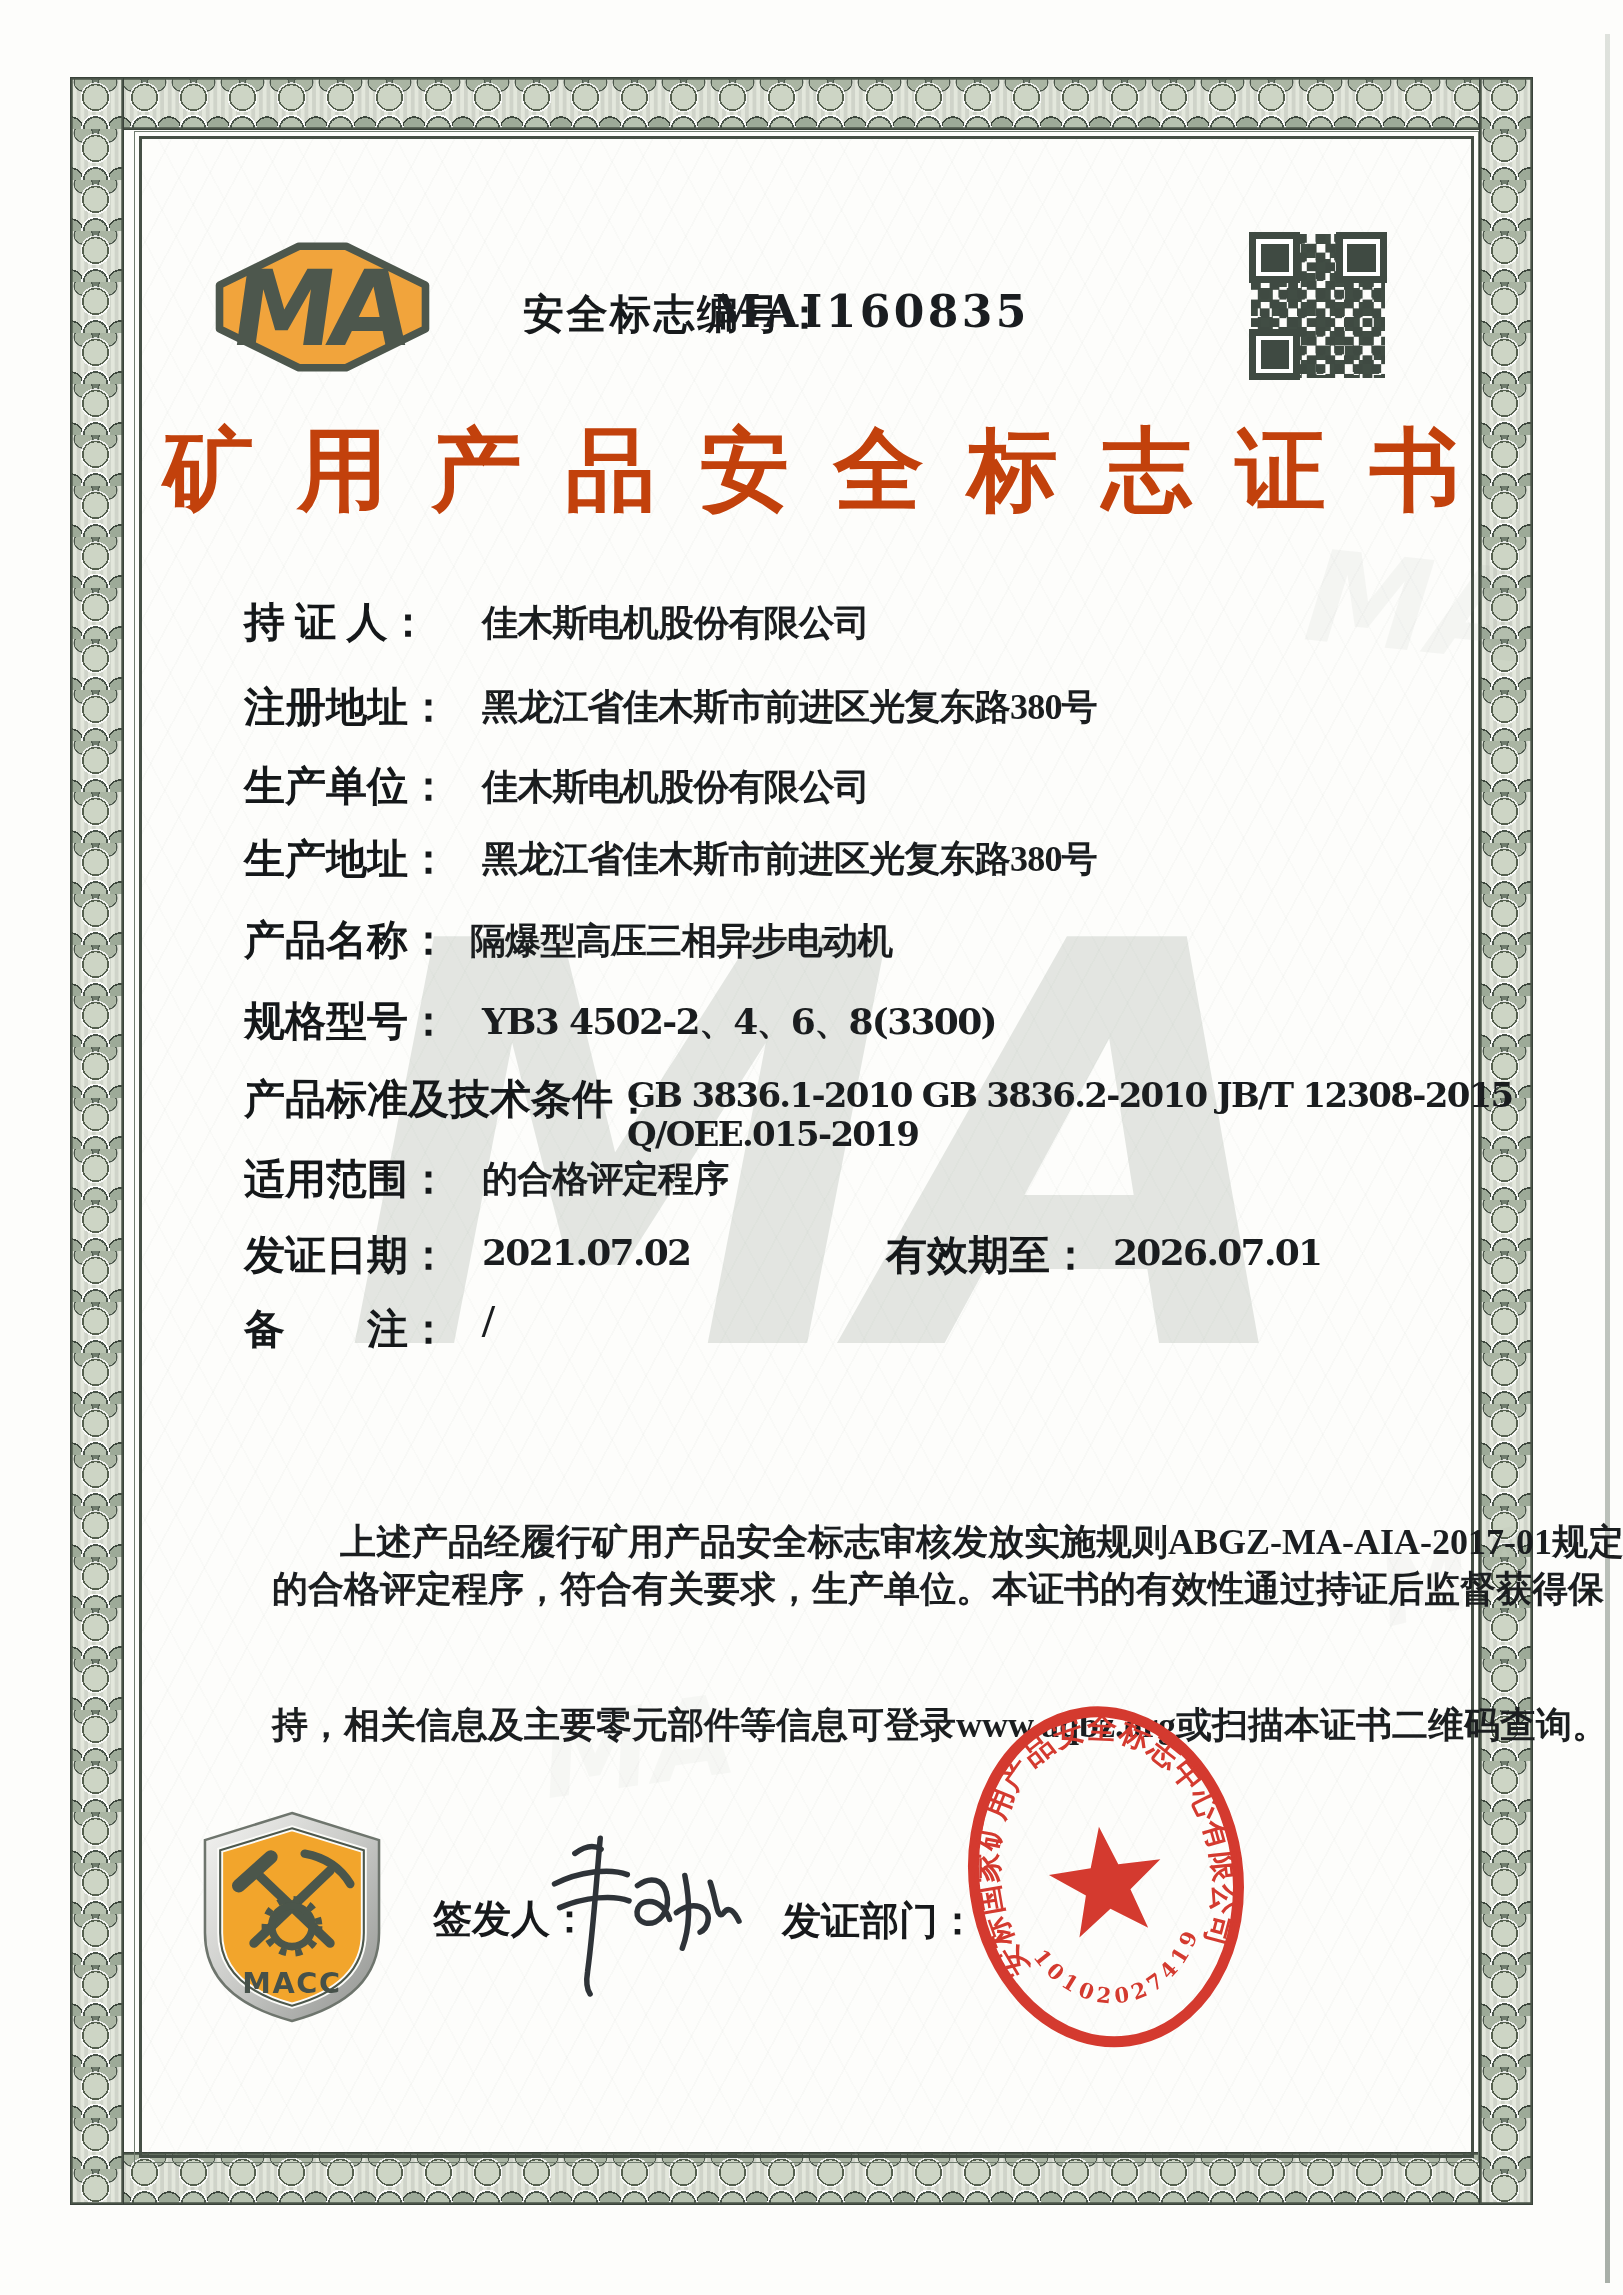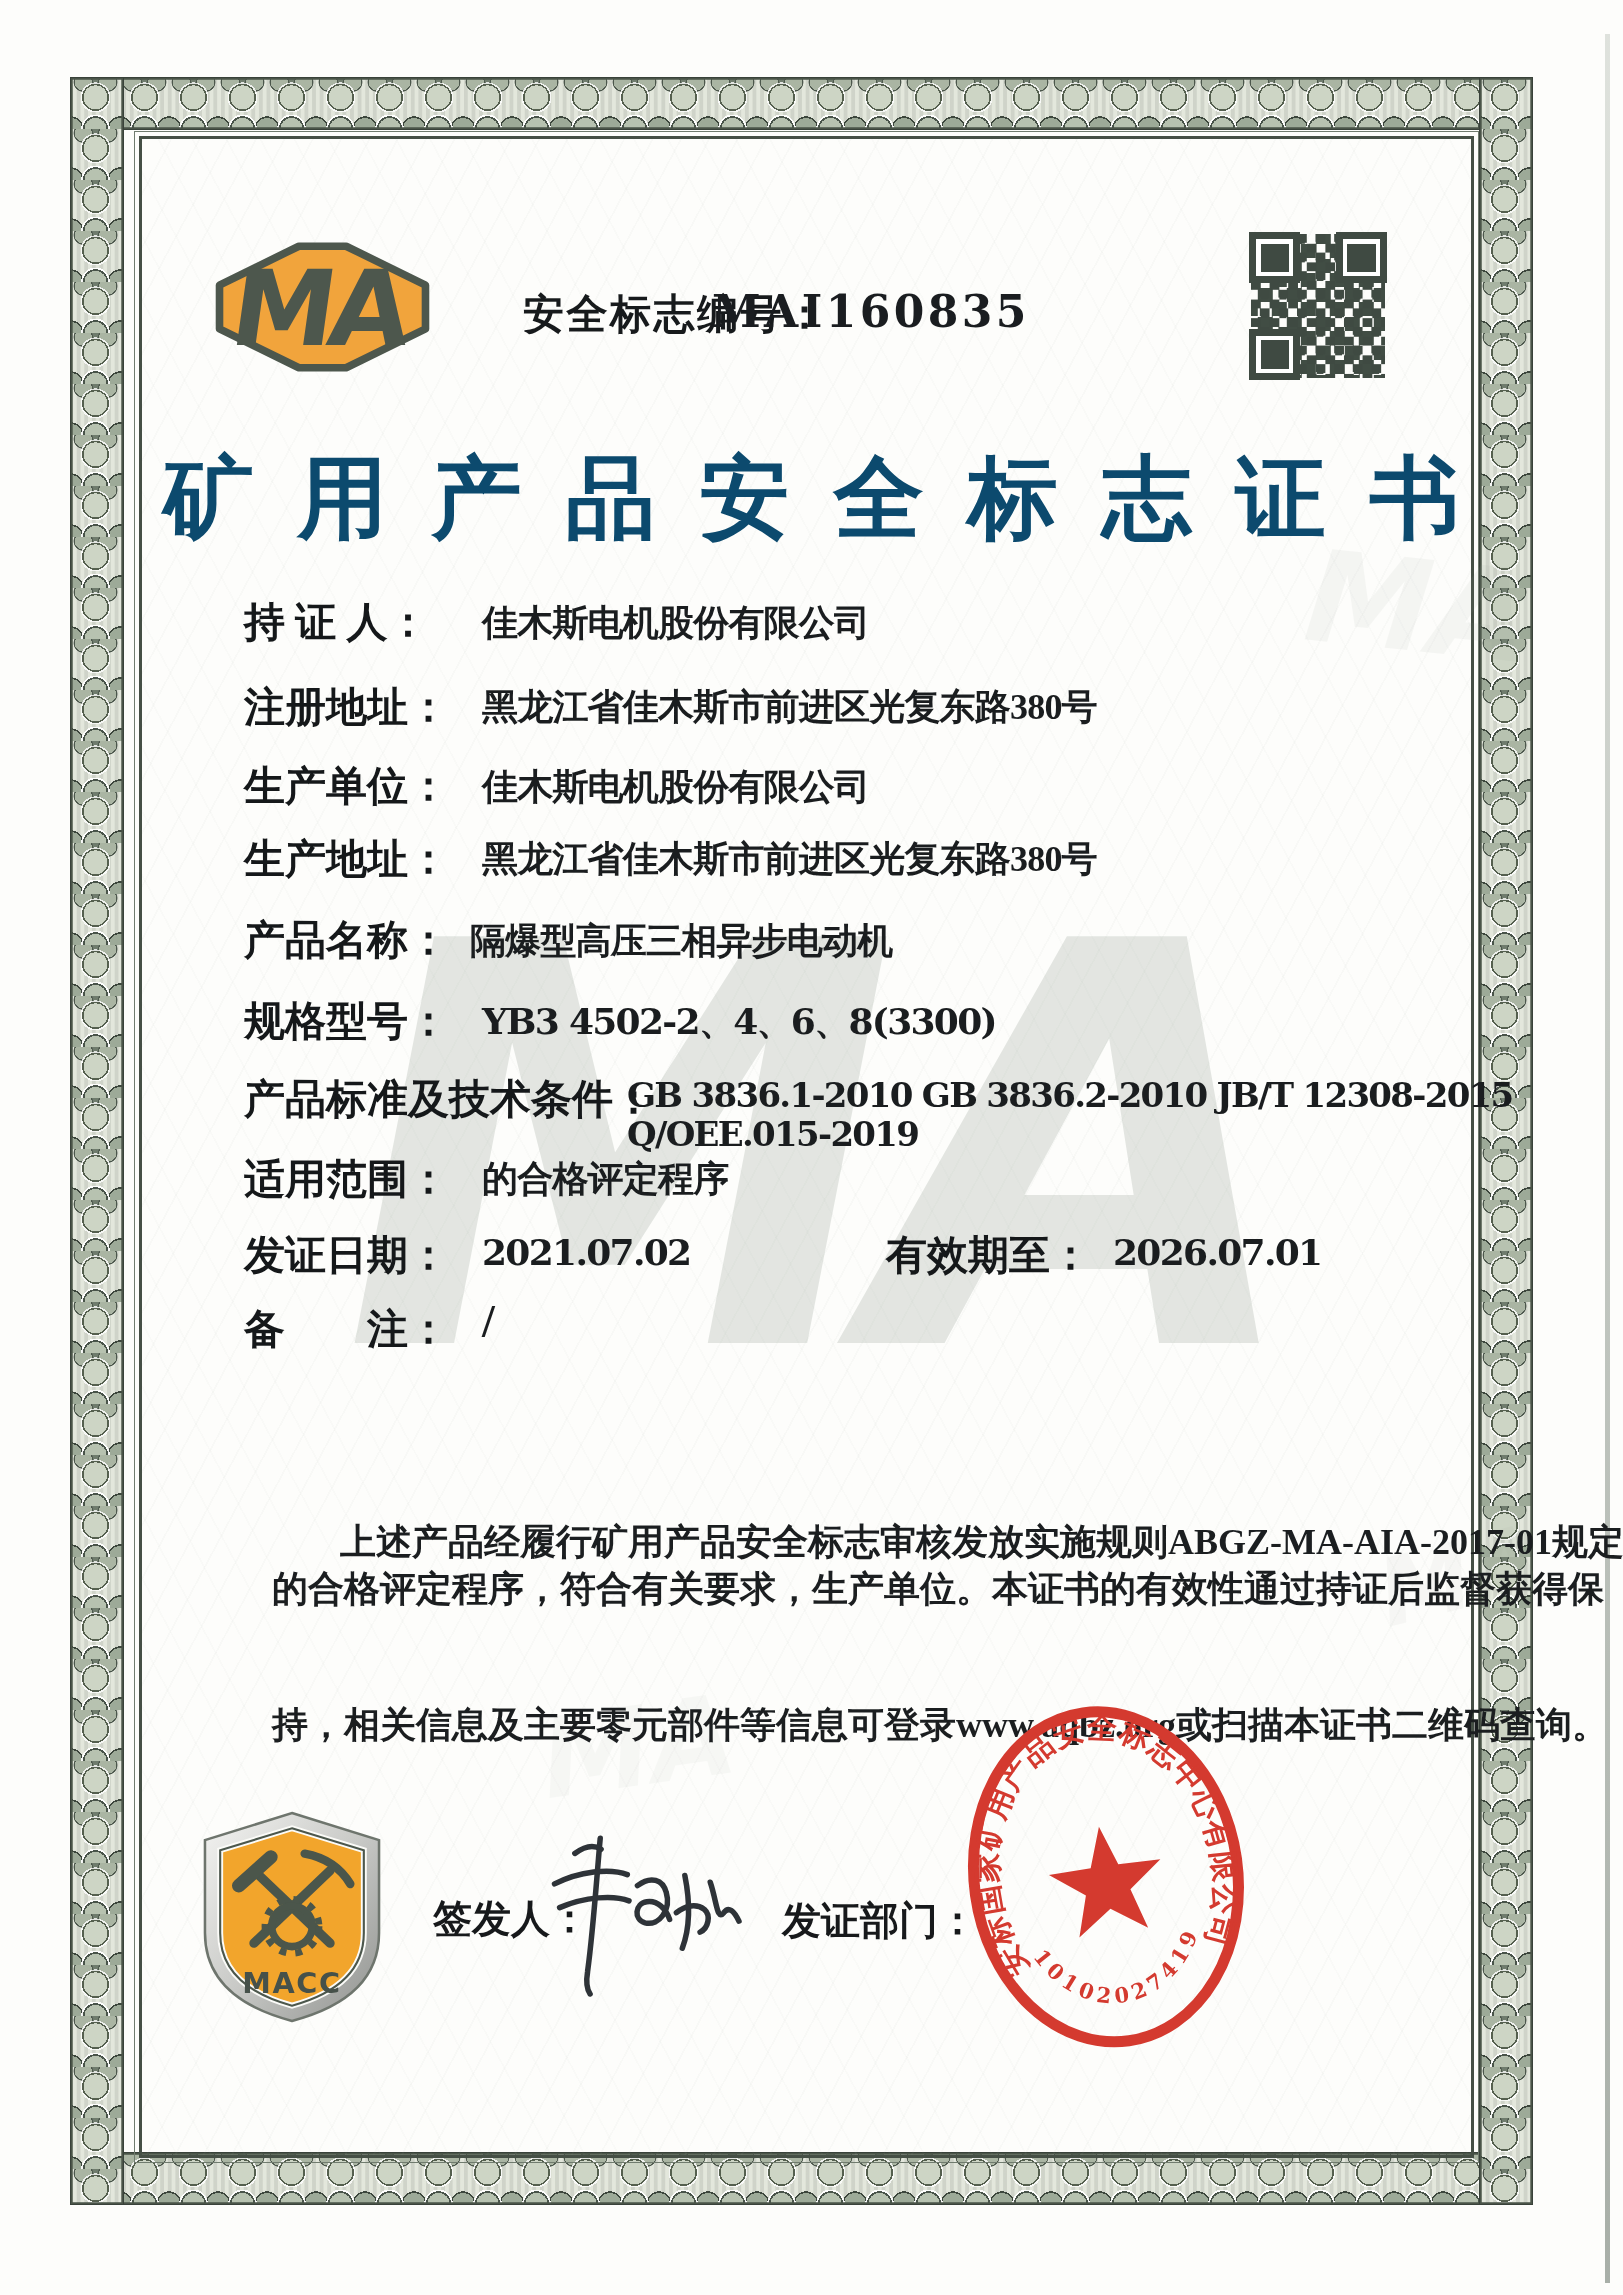--- a/index.html
+++ b/index.html
@@ -67,22 +67,22 @@
     background-size:18.6px 18.6px,29px 29px;
     background-position:0 0,6.8px 10px;
   }
   .finder{position:absolute;width:37px;height:37px;border:7.6px solid #3f4a42;background:#fff;}
   .finder::after{content:"";position:absolute;inset:4.2px;background:#3f4a42;}
   .finder.tl{left:-1.7px;top:-1.7px;}
   .finder.tr{right:-1.7px;top:-1.7px;}
   .finder.bl{left:-1.7px;bottom:-1.7px;}
 
   .title{
-    left:50%;top:438px;transform:translateX(-50%);margin-left:22px;
-    font-size:90px;font-weight:bold;color:#0c4a6e;
+    left:50%;top:410px;transform:translateX(-50%);margin-left:22px;
+    font-size:90px;font-weight:bold;color:#c2410c;
     letter-spacing:44px;white-space:nowrap;z-index:2;
   }
 
   
   .flabel{position:absolute;left:244px;font-size:41px;font-weight:bold;color:#15181a;white-space:nowrap;z-index:2;}
   .fvalue{position:absolute;left:482px;font-size:36px;font-weight:bold;color:#1a1d1f;white-space:nowrap;letter-spacing:-0.8px;z-index:2;}
   .latin{font-family:"DejaVu Serif",serif;letter-spacing:-1.7px;}
   .std{left:627px;font-size:34px;}
 
   

